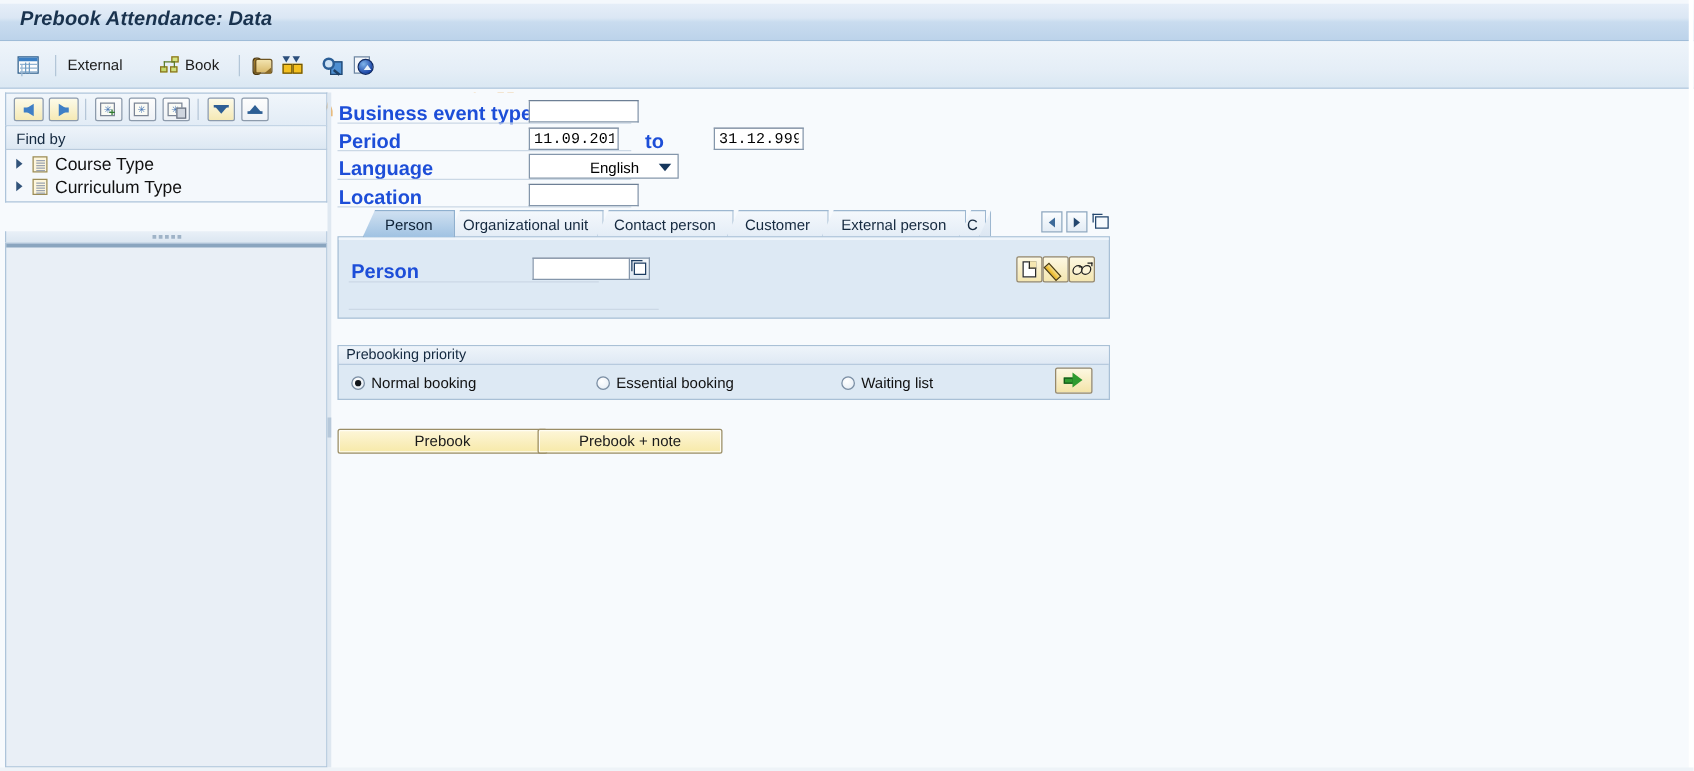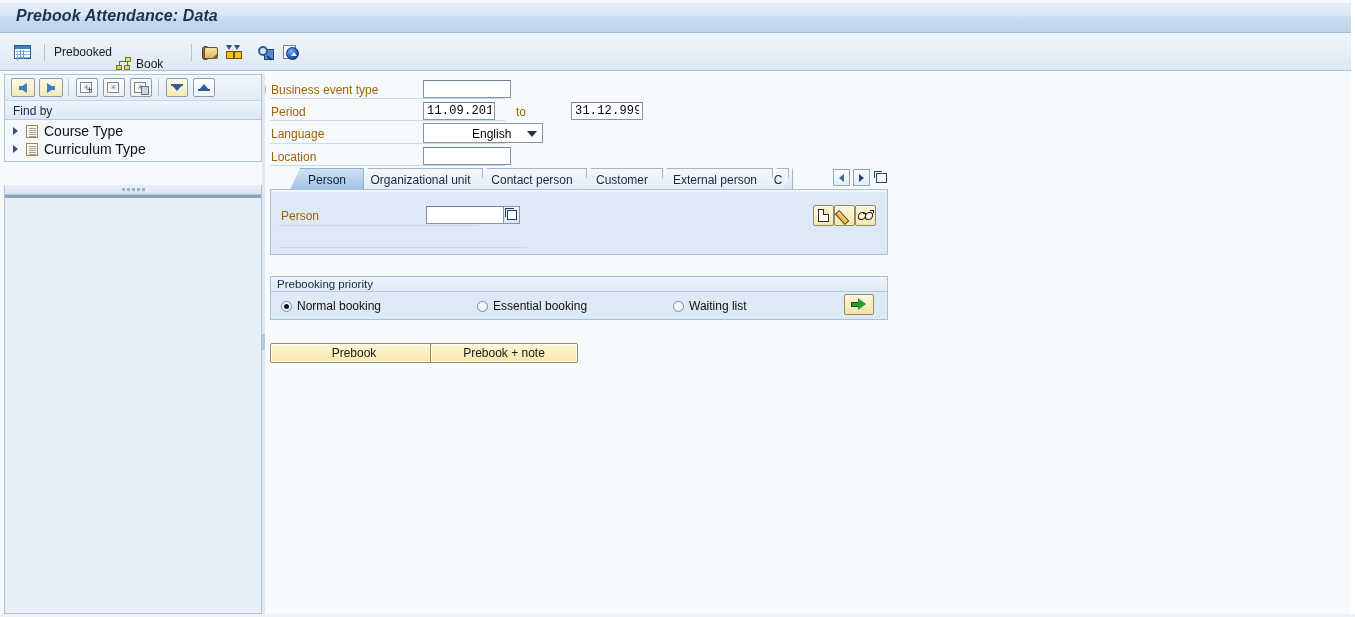--- a/index.html
+++ b/index.html
@@ -241,21 +241,21 @@
   .vdiv:after{
     content:""; position:absolute; left:0; top:260px; width:3px; height:16px;
     background:#b6c8da;
   }
 
   
   .content{
     position:absolute; left:266px; top:74px; width:1085px; height:540px;
     background:#f7fafd;
   }
-  .flabel{ position:absolute; font-size:12px; color:#a16207; white-space:nowrap; }
+  .flabel{ position:absolute; font-size:16px; color:#1d4ed8; white-space:nowrap;font-weight:bold; }
   .fline{ position:absolute; height:1px; background:#cbd8e5; }
 
   .inp{
     position:absolute; height:18px; box-sizing:border-box;
     border:1px solid #8496ab; border-top-color:#6d7f95; background:#ffffff;
     font-family:"Liberation Sans", sans-serif; font-size:12px; color:#000;
     padding:0 3px; line-height:16px;
   }
   .inp.mono{
     font-family:"Liberation Mono", monospace; font-size:12px; letter-spacing:.2px;
@@ -415,24 +415,24 @@
       <span class="tb-btn">
         <span class="ico-grid">
             <i></i>
           </span>
       </span>
     </div>
 
     <div class="tb-sep" style="left:44px;"></div>
 
     <div class="tb-item" style="left:54px;">
-      <span class="tb-label">Prebooked</span>
-    </div>
-
-    <div class="tb-item" style="left:116px;gap:4px;align-items:flex-end;">
+      <span class="tb-label">External</span>
+    </div>
+
+    <div class="tb-item" style="left:128px;gap:4px;">
       <span class="tb-btn">
         <span class="ico-org">
             <span class="n n1"></span>
             <span class="n n2"></span>
             <span class="n n3"></span>
             <span class="ln l1"></span>
             <span class="ln l2"></span>
             <span class="ln l3"></span>
           </span>
       </span>

